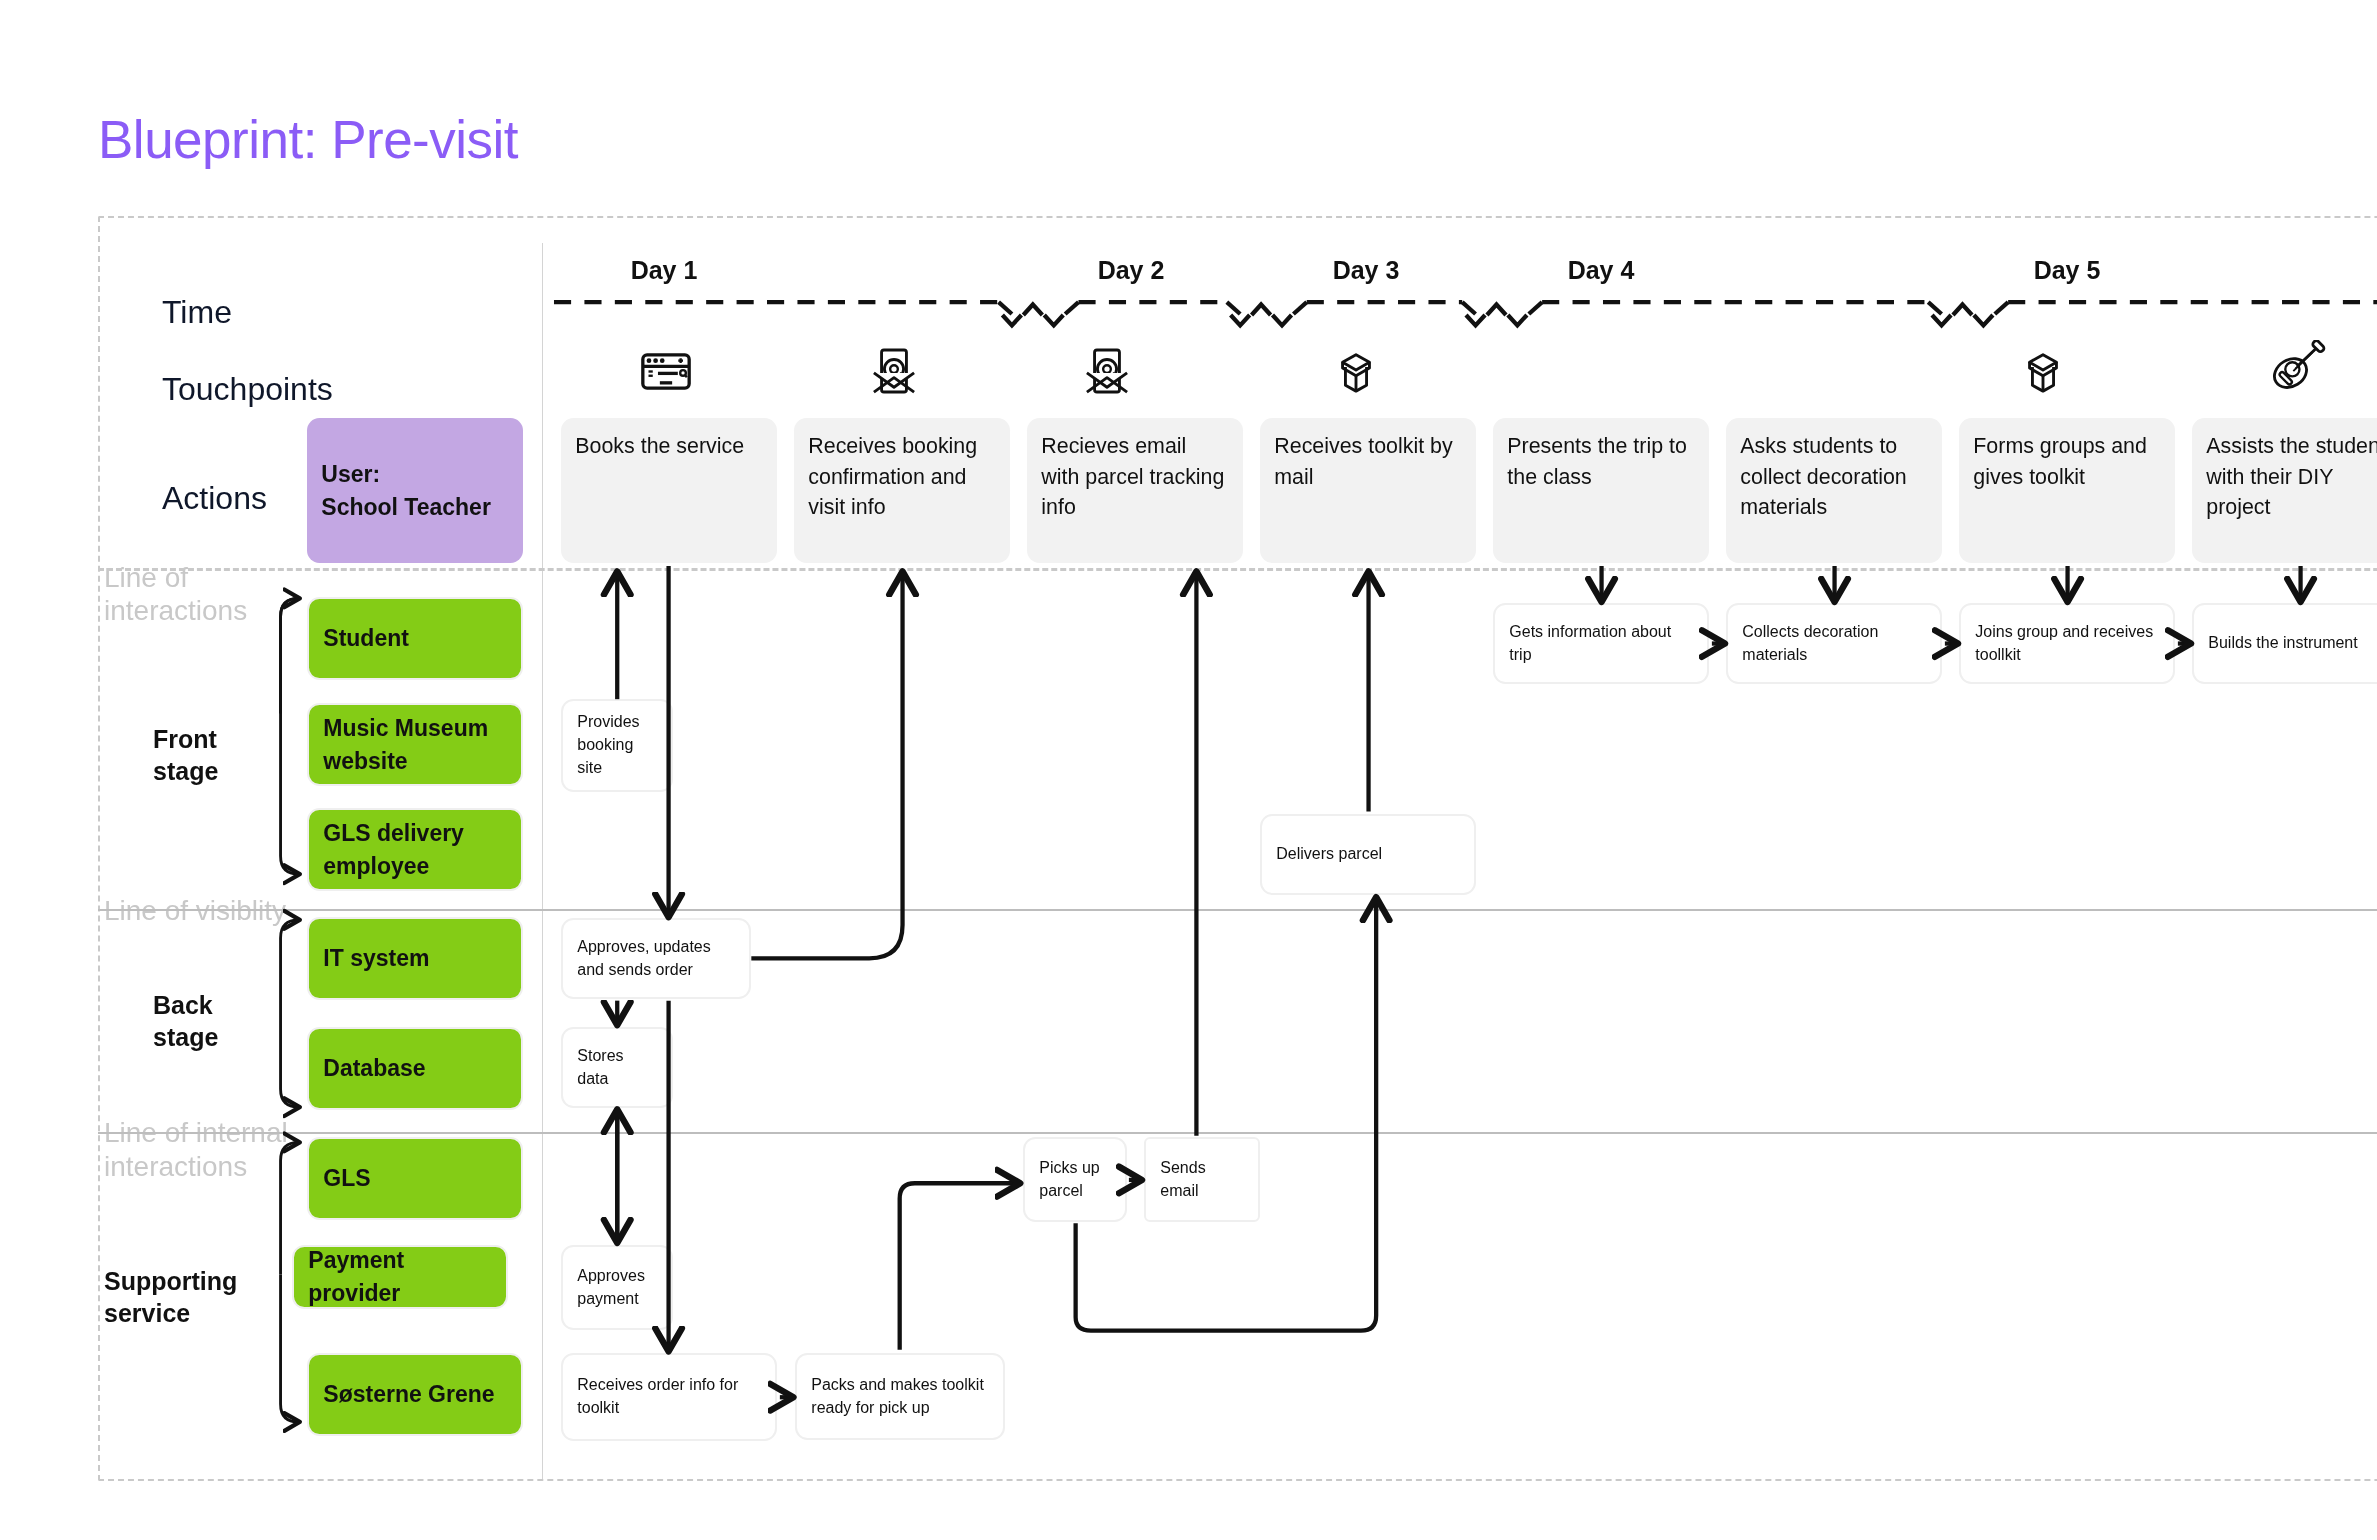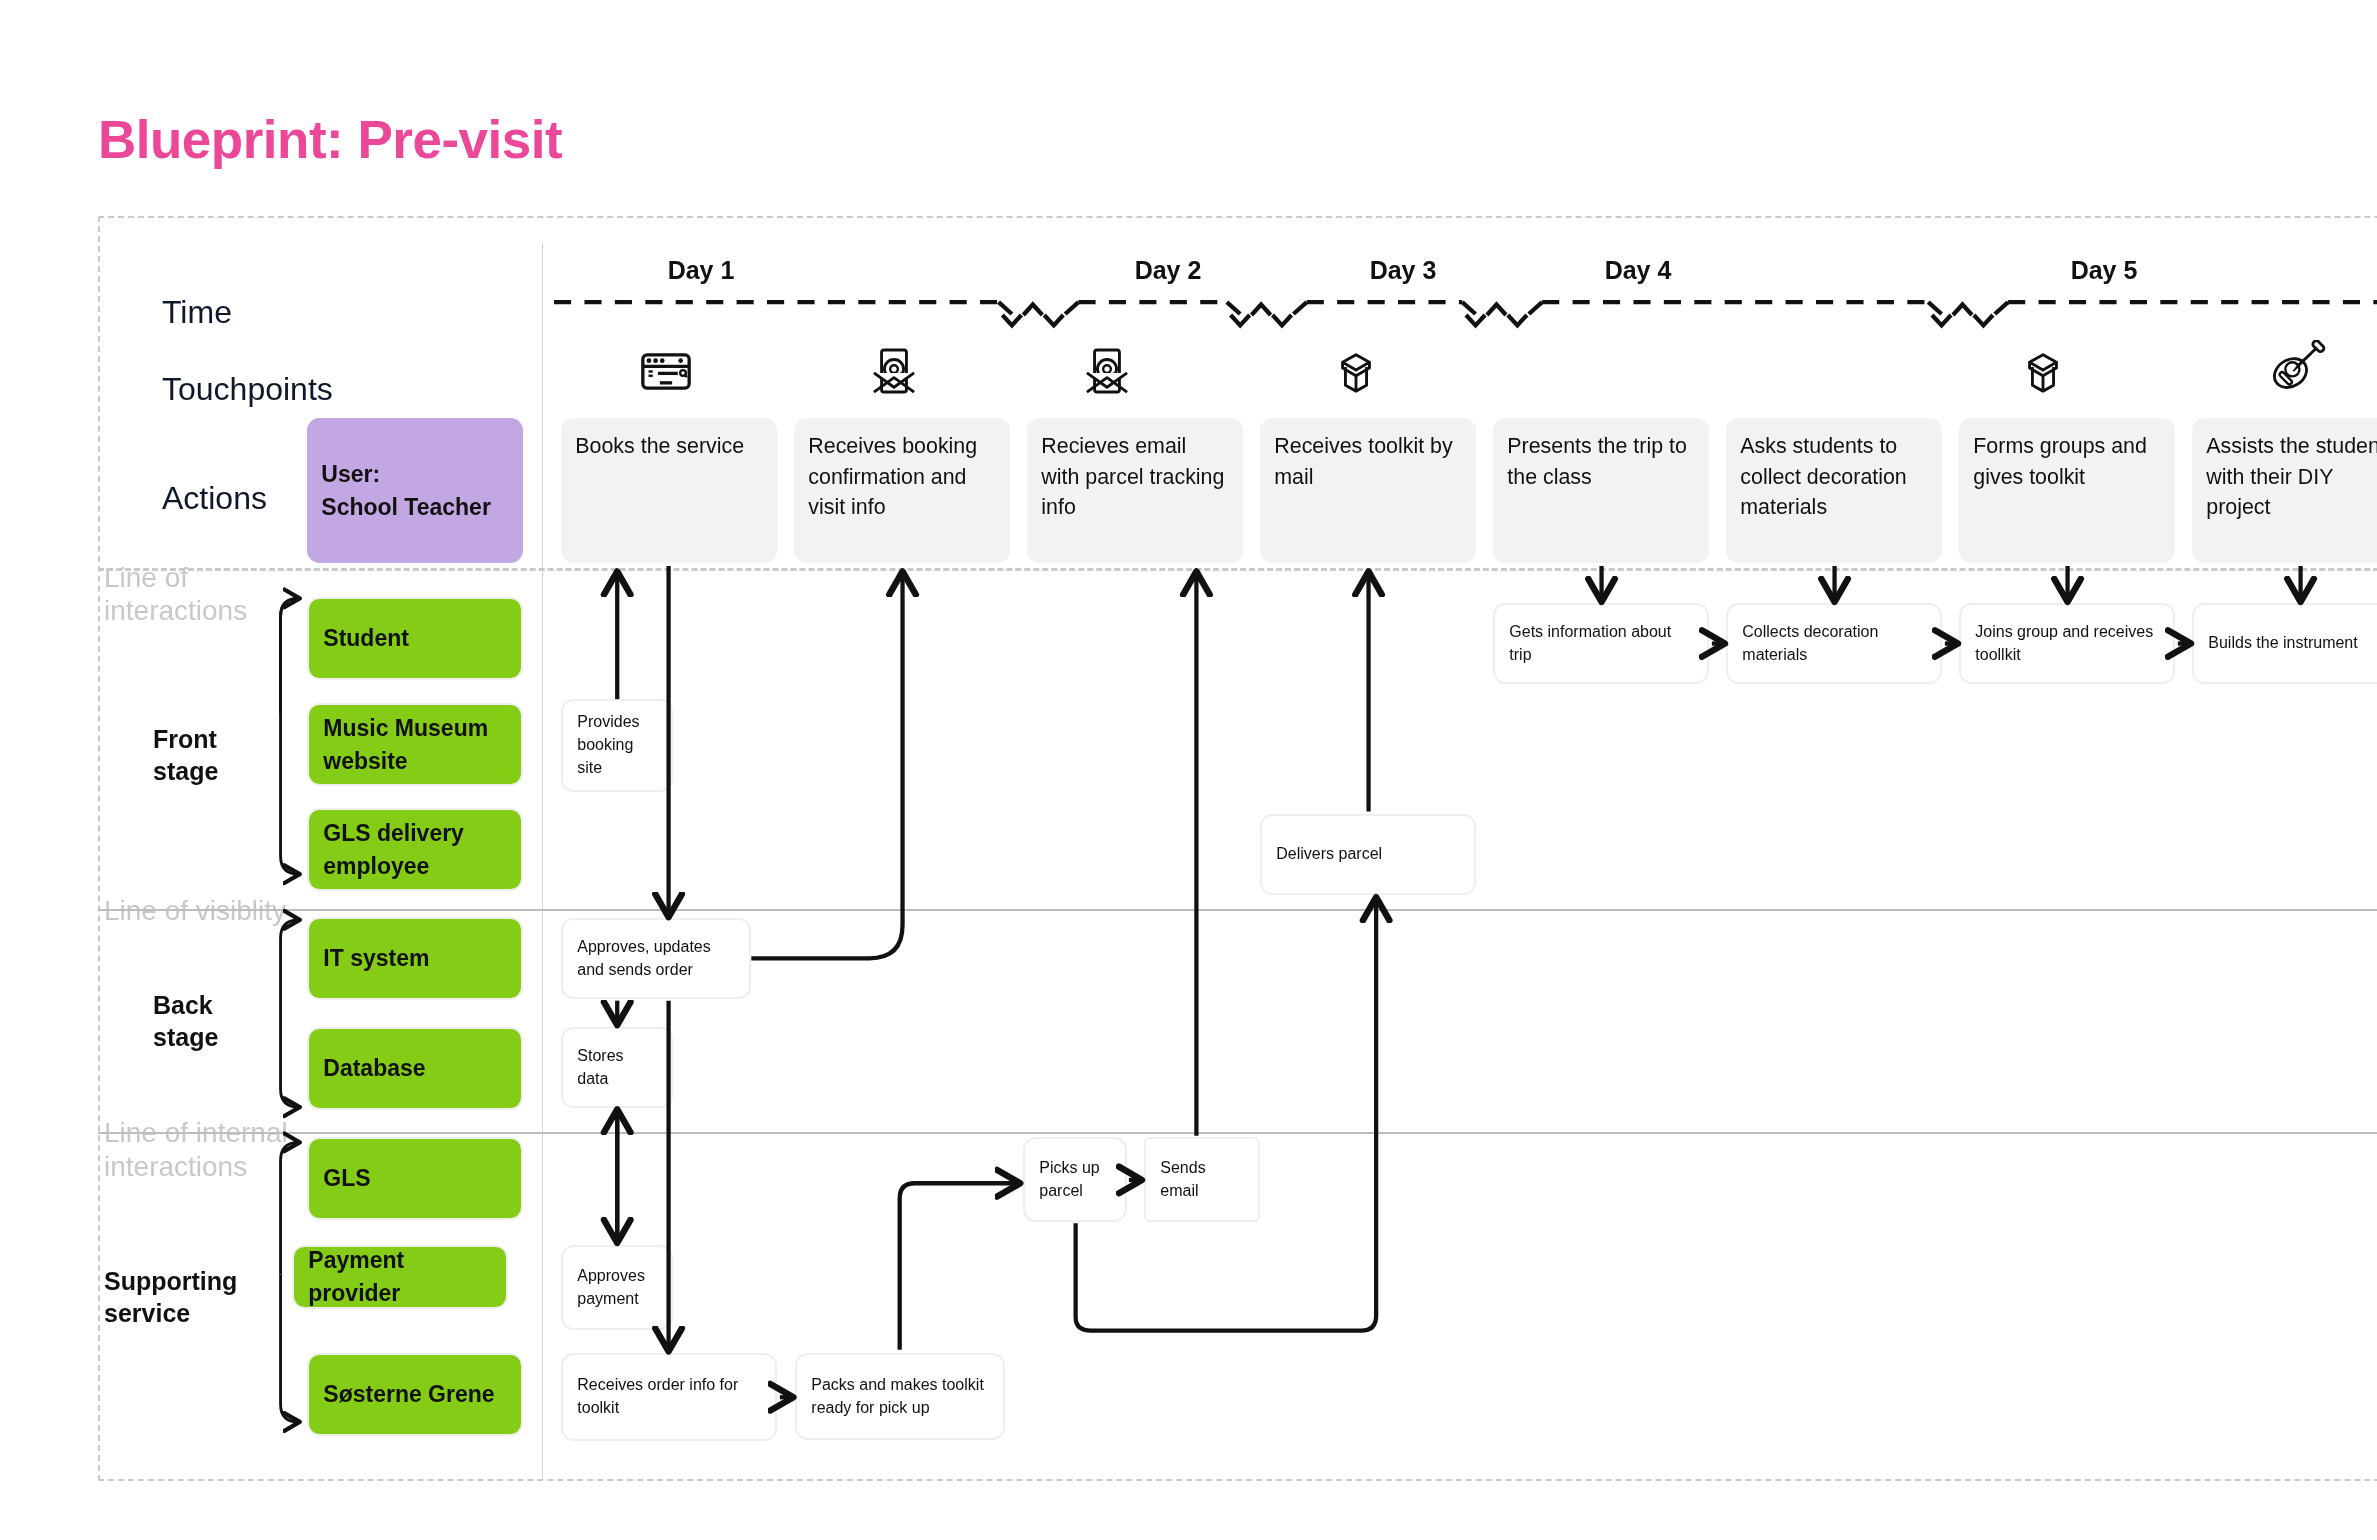--- a/index.html
+++ b/index.html
@@ -1,32 +1,32 @@
 <!DOCTYPE html>
 <html style="font-size:7.6px"><head>
 <meta charset="utf-8">
 <style>
   html,body{margin:0;padding:0;background:#ffffff;}
   body{width:2739px;height:1541px;font-family:"Liberation Sans",sans-serif;color:#111;overflow:hidden;}
   #stage{position:relative;width:2739px;height:1541px;}
 
-  .title{position:absolute;left:98px;top:109px;font-size:53px;font-weight:bold;color:#ec4899;letter-spacing:-0.5px;}
+  .title{position:absolute;left:98px;top:109px;font-size:53px;font-weight:normal;color:#8b5cf6;letter-spacing:-0.5px;}
 
   .outerframe{position:absolute;left:98px;top:216px;width:2542px;height:1265px;border:2.4px dashed #c9c9c9;border-radius:1.9px;box-sizing:border-box;}
 
   
   .rowlabel{position:absolute;font-size:32px;font-weight:normal;color:#0f172a;line-height:1.25;}
   .linelabel{position:absolute;font-size:28px;color:#c8c8c8;line-height:1.2;}
   .bracketlabel{position:absolute;font-size:25px;font-weight:bold;color:#111;line-height:1.28;}
 
   
   .vdiv{position:absolute;background:#d4d4d4;width:1.4px;}
 
   
-  .daylabel{position:absolute;font-size:25px;font-weight:bold;color:#111;text-align:center;transform:translateX(-50%);margin-left:37px;}
+  .daylabel{position:absolute;font-size:25px;font-weight:bold;color:#111;text-align:center;transform:translateX(-50%);}
 
   
   .card{position:absolute;box-sizing:border-box;border-radius:12.4px;display:flex;align-items:center;padding:13.3px 14.3px;line-height:1.42;}
   .card span{display:block;}
   .action-card{background:#f2f2f2;font-size:21.4px;color:#111;align-items:flex-start;}
   .lane-card{background:#84cc16;border:2.4px solid #efefef;font-size:23px;font-weight:bold;color:#111;}
   .proc-card{background:#fff;border:2.4px solid #efefef;font-size:16px;color:#111;}
   .user-card{background:#c3a7e3;font-size:23px;font-weight:bold;color:#111;align-items:flex-start;border-radius:12.4px;}
 
   

